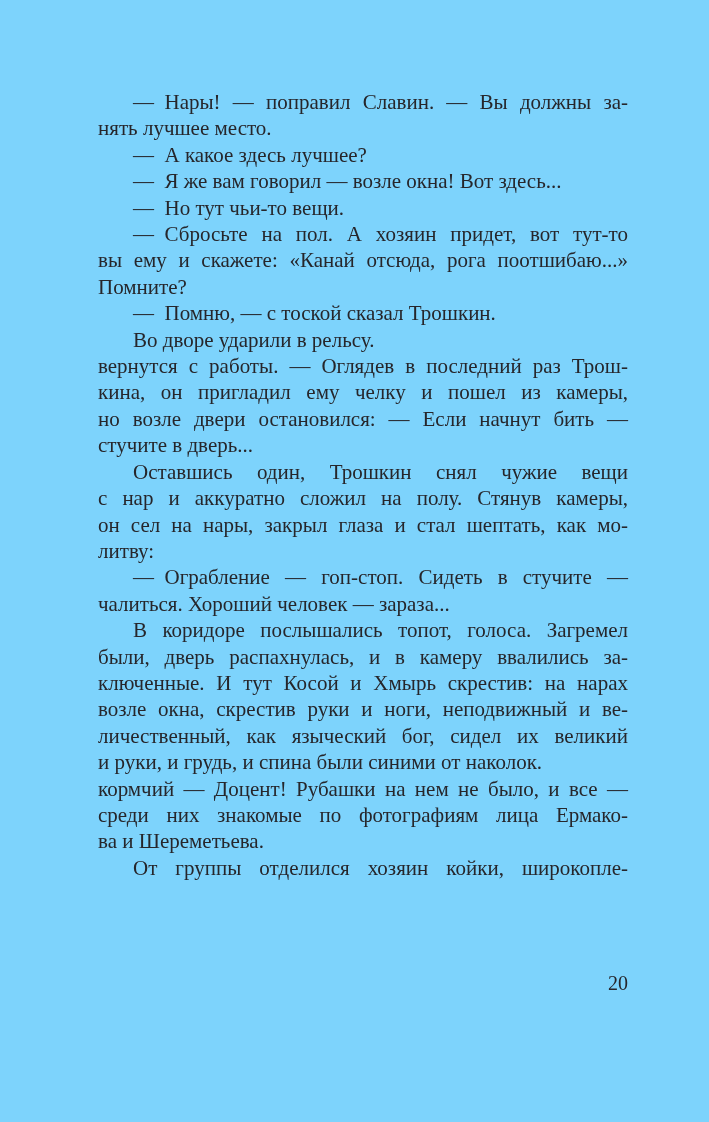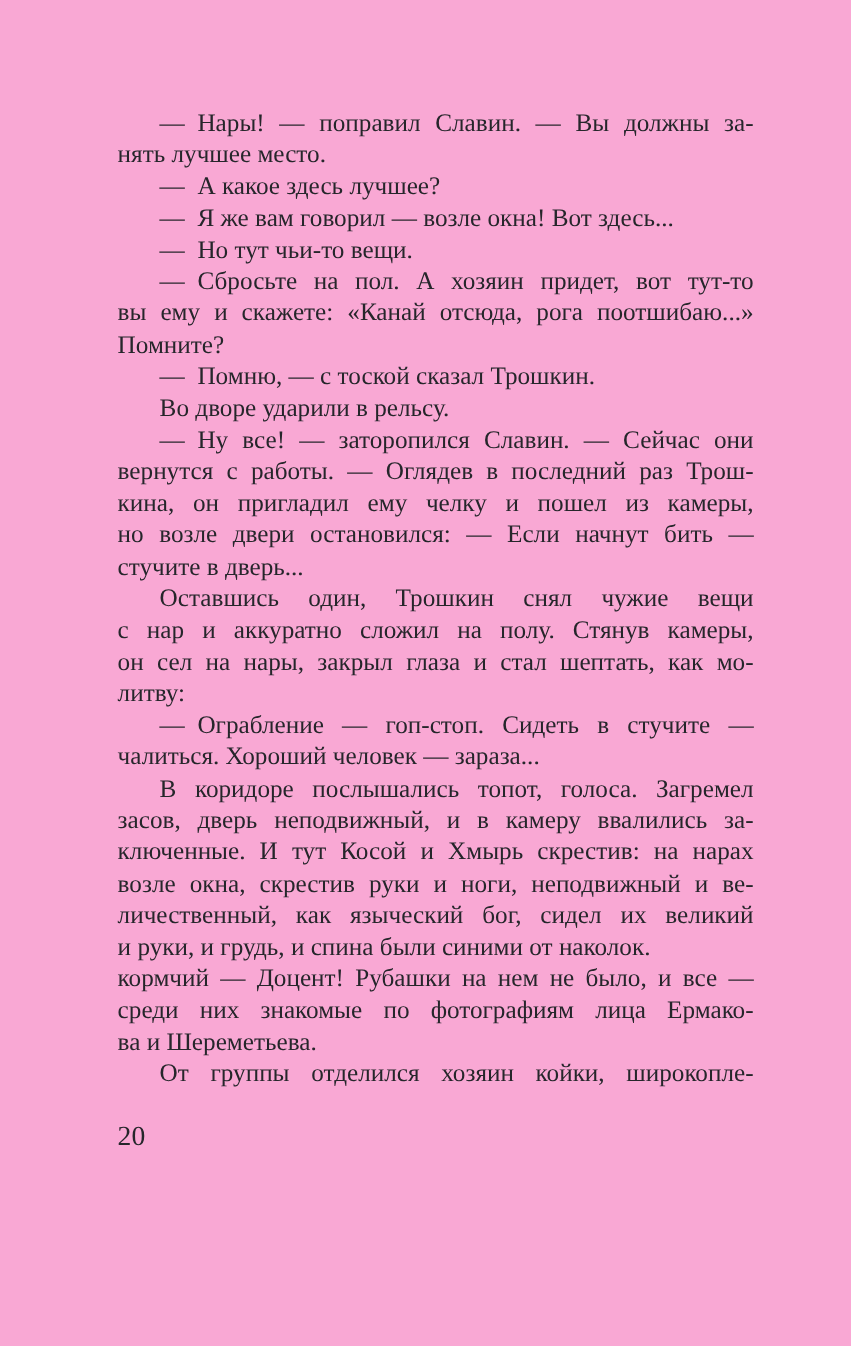--- a/index.html
+++ b/index.html
@@ -4,21 +4,21 @@
 <style>
   html, body {
     margin: 0;
     padding: 0;
     background: #ffffff;
   }
   .book-page {
     position: relative;
     width: 709px;
     height: 1122px;
-    background: #f9a8d4;
+    background: #7dd3fc;
     color: #26262b;
     font-family: "Liberation Serif", "DejaVu Serif", serif;
     overflow: hidden;
   }
   .text-block {
     position: absolute;
     left: 98px;
     top: 89px;
     width: 530px;
     font-size: 21px;
@@ -32,55 +32,54 @@
   .line.last {
     text-align: left;
     text-align-last: left;
   }
   .line.indent {
     text-indent: 35px;
   }
   .page-number {
     position: absolute;
     left: 98px;
-    top: 934px;
+    top: 970px;
     width: 530px;
-    text-align: left;
-    font-size: 23px;
+    text-align: right;
+    font-size: 20px;
     line-height: 26px;
   }
 </style>
 </head>
 <body>
 
 <div class="book-page">
   <div class="text-block" id="lines-container">
       <div class="line indent">— Нары! — поправил Славин. — Вы должны за-</div>
       <div class="line last">нять лучшее место.</div>
       <div class="line indent last">— А какое здесь лучшее?</div>
       <div class="line indent last">— Я же вам говорил — возле окна! Вот здесь...</div>
       <div class="line indent last">— Но тут чьи-то вещи.</div>
       <div class="line indent">— Сбросьте на пол. А хозяин придет, вот тут-то</div>
       <div class="line">вы ему и скажете: «Канай отсюда, рога поотшибаю...»</div>
       <div class="line last">Помните?</div>
       <div class="line indent last">— Помню, — с тоской сказал Трошкин.</div>
       <div class="line indent last">Во дворе ударили в рельсу.</div>
-      <div class="line indent">— Ну все! — заторопился Славин. — Сейчас они</div>
       <div class="line">вернутся с работы. — Оглядев в последний раз Трош-</div>
       <div class="line">кина, он пригладил ему челку и пошел из камеры,</div>
       <div class="line">но возле двери остановился: — Если начнут бить —</div>
       <div class="line last">стучите в дверь...</div>
       <div class="line indent">Оставшись один, Трошкин снял чужие вещи</div>
       <div class="line">с нар и аккуратно сложил на полу. Стянув камеры,</div>
       <div class="line">он сел на нары, закрыл глаза и стал шептать, как мо-</div>
       <div class="line last">литву:</div>
       <div class="line indent">— Ограбление — гоп-стоп. Сидеть в стучите —</div>
       <div class="line last">чалиться. Хороший человек — зараза...</div>
       <div class="line indent">В коридоре послышались топот, голоса. Загремел</div>
-      <div class="line">засов, дверь неподвижный, и в камеру ввалились за-</div>
+      <div class="line">были, дверь распахнулась, и в камеру ввалились за-</div>
       <div class="line">ключенные. И тут Косой и Хмырь скрестив: на нарах</div>
       <div class="line">возле окна, скрестив руки и ноги, неподвижный и ве-</div>
       <div class="line">личественный, как языческий бог, сидел их великий</div>
       <div class="line last">и руки, и грудь, и спина были синими от наколок.</div>
       <div class="line">кормчий — Доцент! Рубашки на нем не было, и все —</div>
       <div class="line">среди них знакомые по фотографиям лица Ермако-</div>
       <div class="line last">ва и Шереметьева.</div>
       <div class="line indent">От группы отделился хозяин койки, широкопле-</div>
     </div>
   <div class="page-number">20</div>

